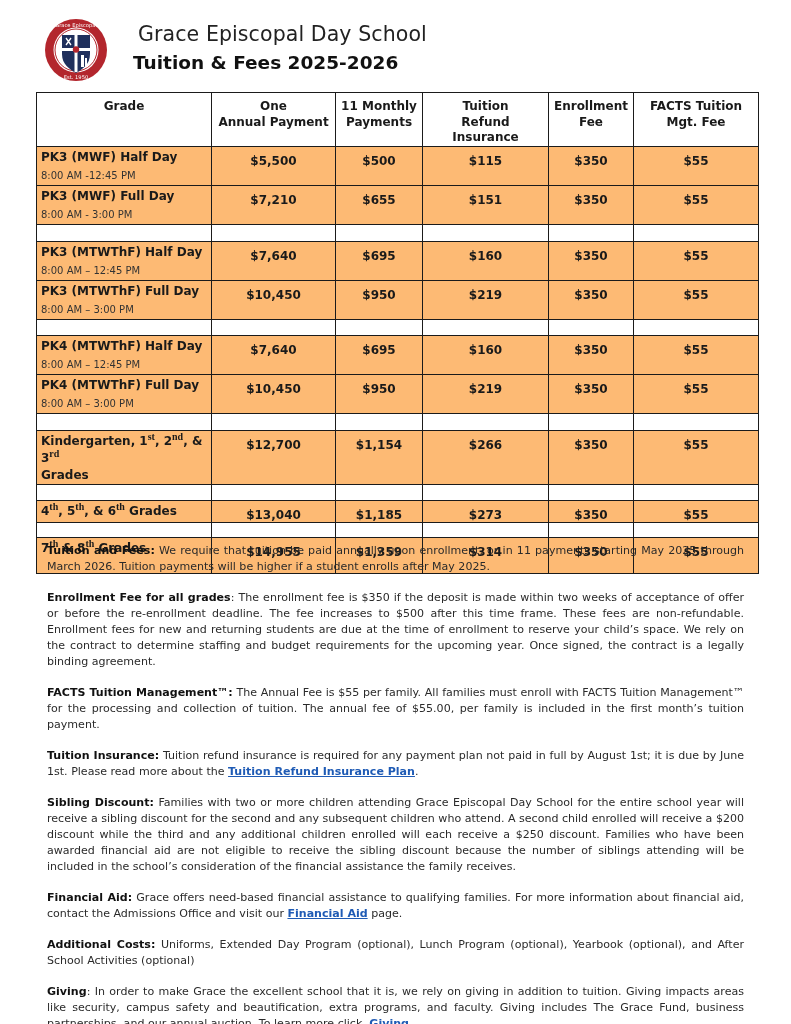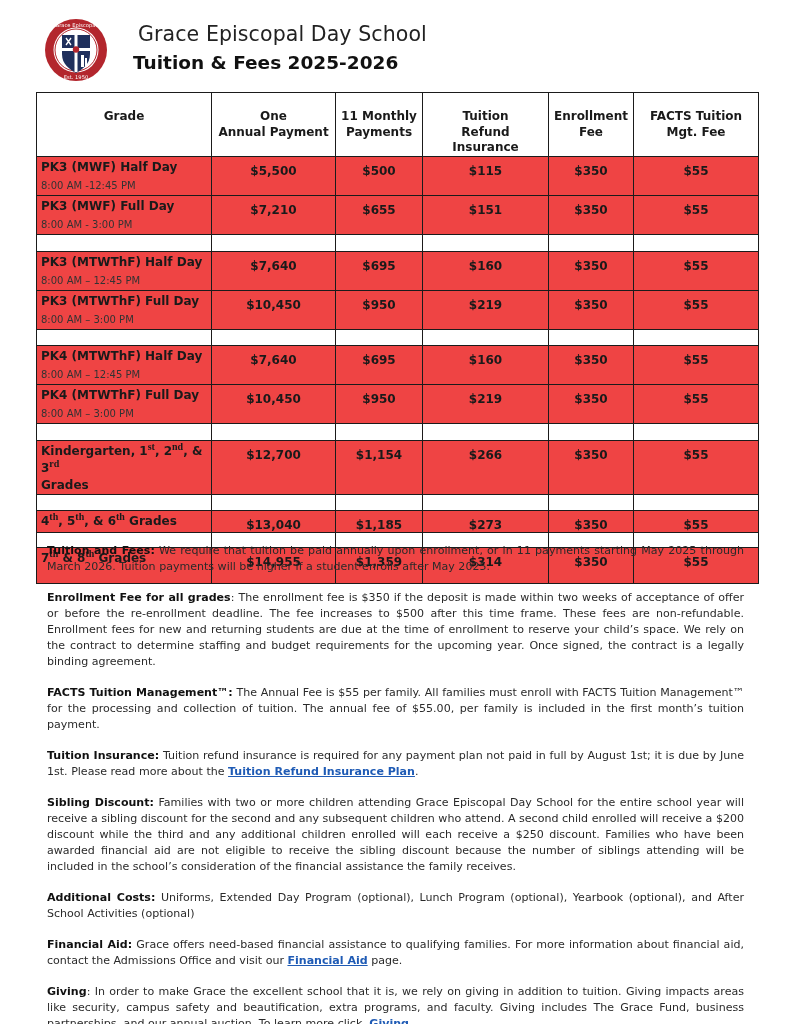--- a/index.html
+++ b/index.html
@@ -9,22 +9,22 @@
   .logo { position: absolute; left: 0; top: 2px; width: 64px; height: 64px; }
   .school-name { position: absolute; left: 72px; top: 6px; font-size: 20.5px; font-weight: normal;
                  color: #222; letter-spacing: 0.1px; white-space: nowrap; margin-left: 22px; }
   .doc-title { position: absolute; left: 80px; top: 36px; font-size: 18.5px; font-weight: bold;
                color: #111; white-space: nowrap; margin-left: 9px; }
 
   table.fees { position: absolute; left: 36px; top: 92px; width: 722px; border-collapse: collapse;
                table-layout: fixed; font-size: 12px; }
   table.fees th, table.fees td { border: 1.4px solid #1b1b1b; padding: 0 4px; vertical-align: top; }
   table.fees th { font-weight: bold; text-align: center; height: 34px; line-height: 15.5px;
-                  padding-top: 16px; background: #fff; color: #1a1a1a; font-size: 12px; }
-  table.fees tr.data td { background: #ef4444; }
+                  padding-top: 6px; background: #fff; color: #1a1a1a; font-size: 12px; }
+  table.fees tr.data td { background: #fdba74; }
   table.fees tr.data td.num { text-align: center; font-weight: bold; padding-top: 7px; }
   table.fees tr.data td.grade { padding-top: 2px; }
   .g-name { font-weight: bold; display: block; line-height: 17px; }
   .g-time { display: block; font-weight: normal; color: #333; line-height: 19px; font-size: 10px; }
   table.fees tr.spacer td { background: #fff; height: 14px; padding: 0; }
   sup { font-size: 10px; vertical-align: 5px; line-height: 0; font-family: Liberation Serif, serif; }
 
   .notes { position: absolute; left: 47px; top: 543px; width: 697px; font-size: 11.05px;
            line-height: 16px; color: #2a2a2a; text-align: justify; }
   .notes p { margin: 0 0 15px 0; }
@@ -220,16 +220,16 @@
     </tr>
   </tbody>
 </table>
 
 <div class="notes">
   <p><b>Tuition and Fees:</b><span> We require that tuition be paid annually upon enrollment, or in 11 payments starting May 2025 through March 2026. Tuition payments will be higher if a student enrolls after May 2025.</span></p>
   <p><b>Enrollment Fee for all grades</b><span>: The enrollment fee is $350 if the deposit is made within two weeks of acceptance of offer or before the re-enrollment deadline. The fee increases to $500 after this time frame. These fees are non-refundable. Enrollment fees for new and returning students are due at the time of enrollment to reserve your child’s space. We rely on the contract to determine staffing and budget requirements for the upcoming year. Once signed, the contract is a legally binding agreement.</span></p>
   <p><b>FACTS Tuition Management™:</b><span> The Annual Fee is $55 per family. All families must enroll with FACTS Tuition Management™ for the processing and collection of tuition. The annual fee of $55.00, per family is included in the first month’s tuition payment.</span></p>
   <p><b>Tuition Insurance:</b><span> Tuition refund insurance is required for any payment plan not paid in full by August 1st; it is due by June 1st.  Please read more about the </span><a>Tuition Refund Insurance Plan</a><span>.</span></p>
   <p><b>Sibling Discount:</b><span> Families with two or more children attending Grace Episcopal Day School for the entire school year will receive a sibling discount for the second and any subsequent children who attend.  A second child enrolled will receive a $200 discount while the third and any additional children enrolled will each receive a $250 discount.  Families who have been awarded financial aid are not eligible to receive the sibling discount because the number of siblings attending will be included in the school’s consideration of the financial assistance the family receives.</span></p>
+  <p><b>Financial Aid:</b><span> Grace offers need-based financial assistance to qualifying families. For more information about financial aid, contact the Admissions Office and visit our </span><a>Financial Aid</a><span> page.</span></p>
   <p><b>Additional Costs:</b><span> Uniforms, Extended Day Program (optional), Lunch Program (optional), Yearbook (optional), and After School Activities (optional)</span></p>
-  <p><b>Financial Aid:</b><span> Grace offers need-based financial assistance to qualifying families. For more information about financial aid, contact the Admissions Office and visit our </span><a>Financial Aid</a><span> page.</span></p>
   <p><b>Giving</b><span>: In order to make Grace the excellent school that it is, we rely on giving in addition to tuition. Giving impacts areas like security, campus safety and beautification, extra programs, and faculty. Giving includes The Grace Fund, business partnerships, and our annual auction. To learn more click, </span><a>Giving</a></p>
 </div>
 
 </body></html>

